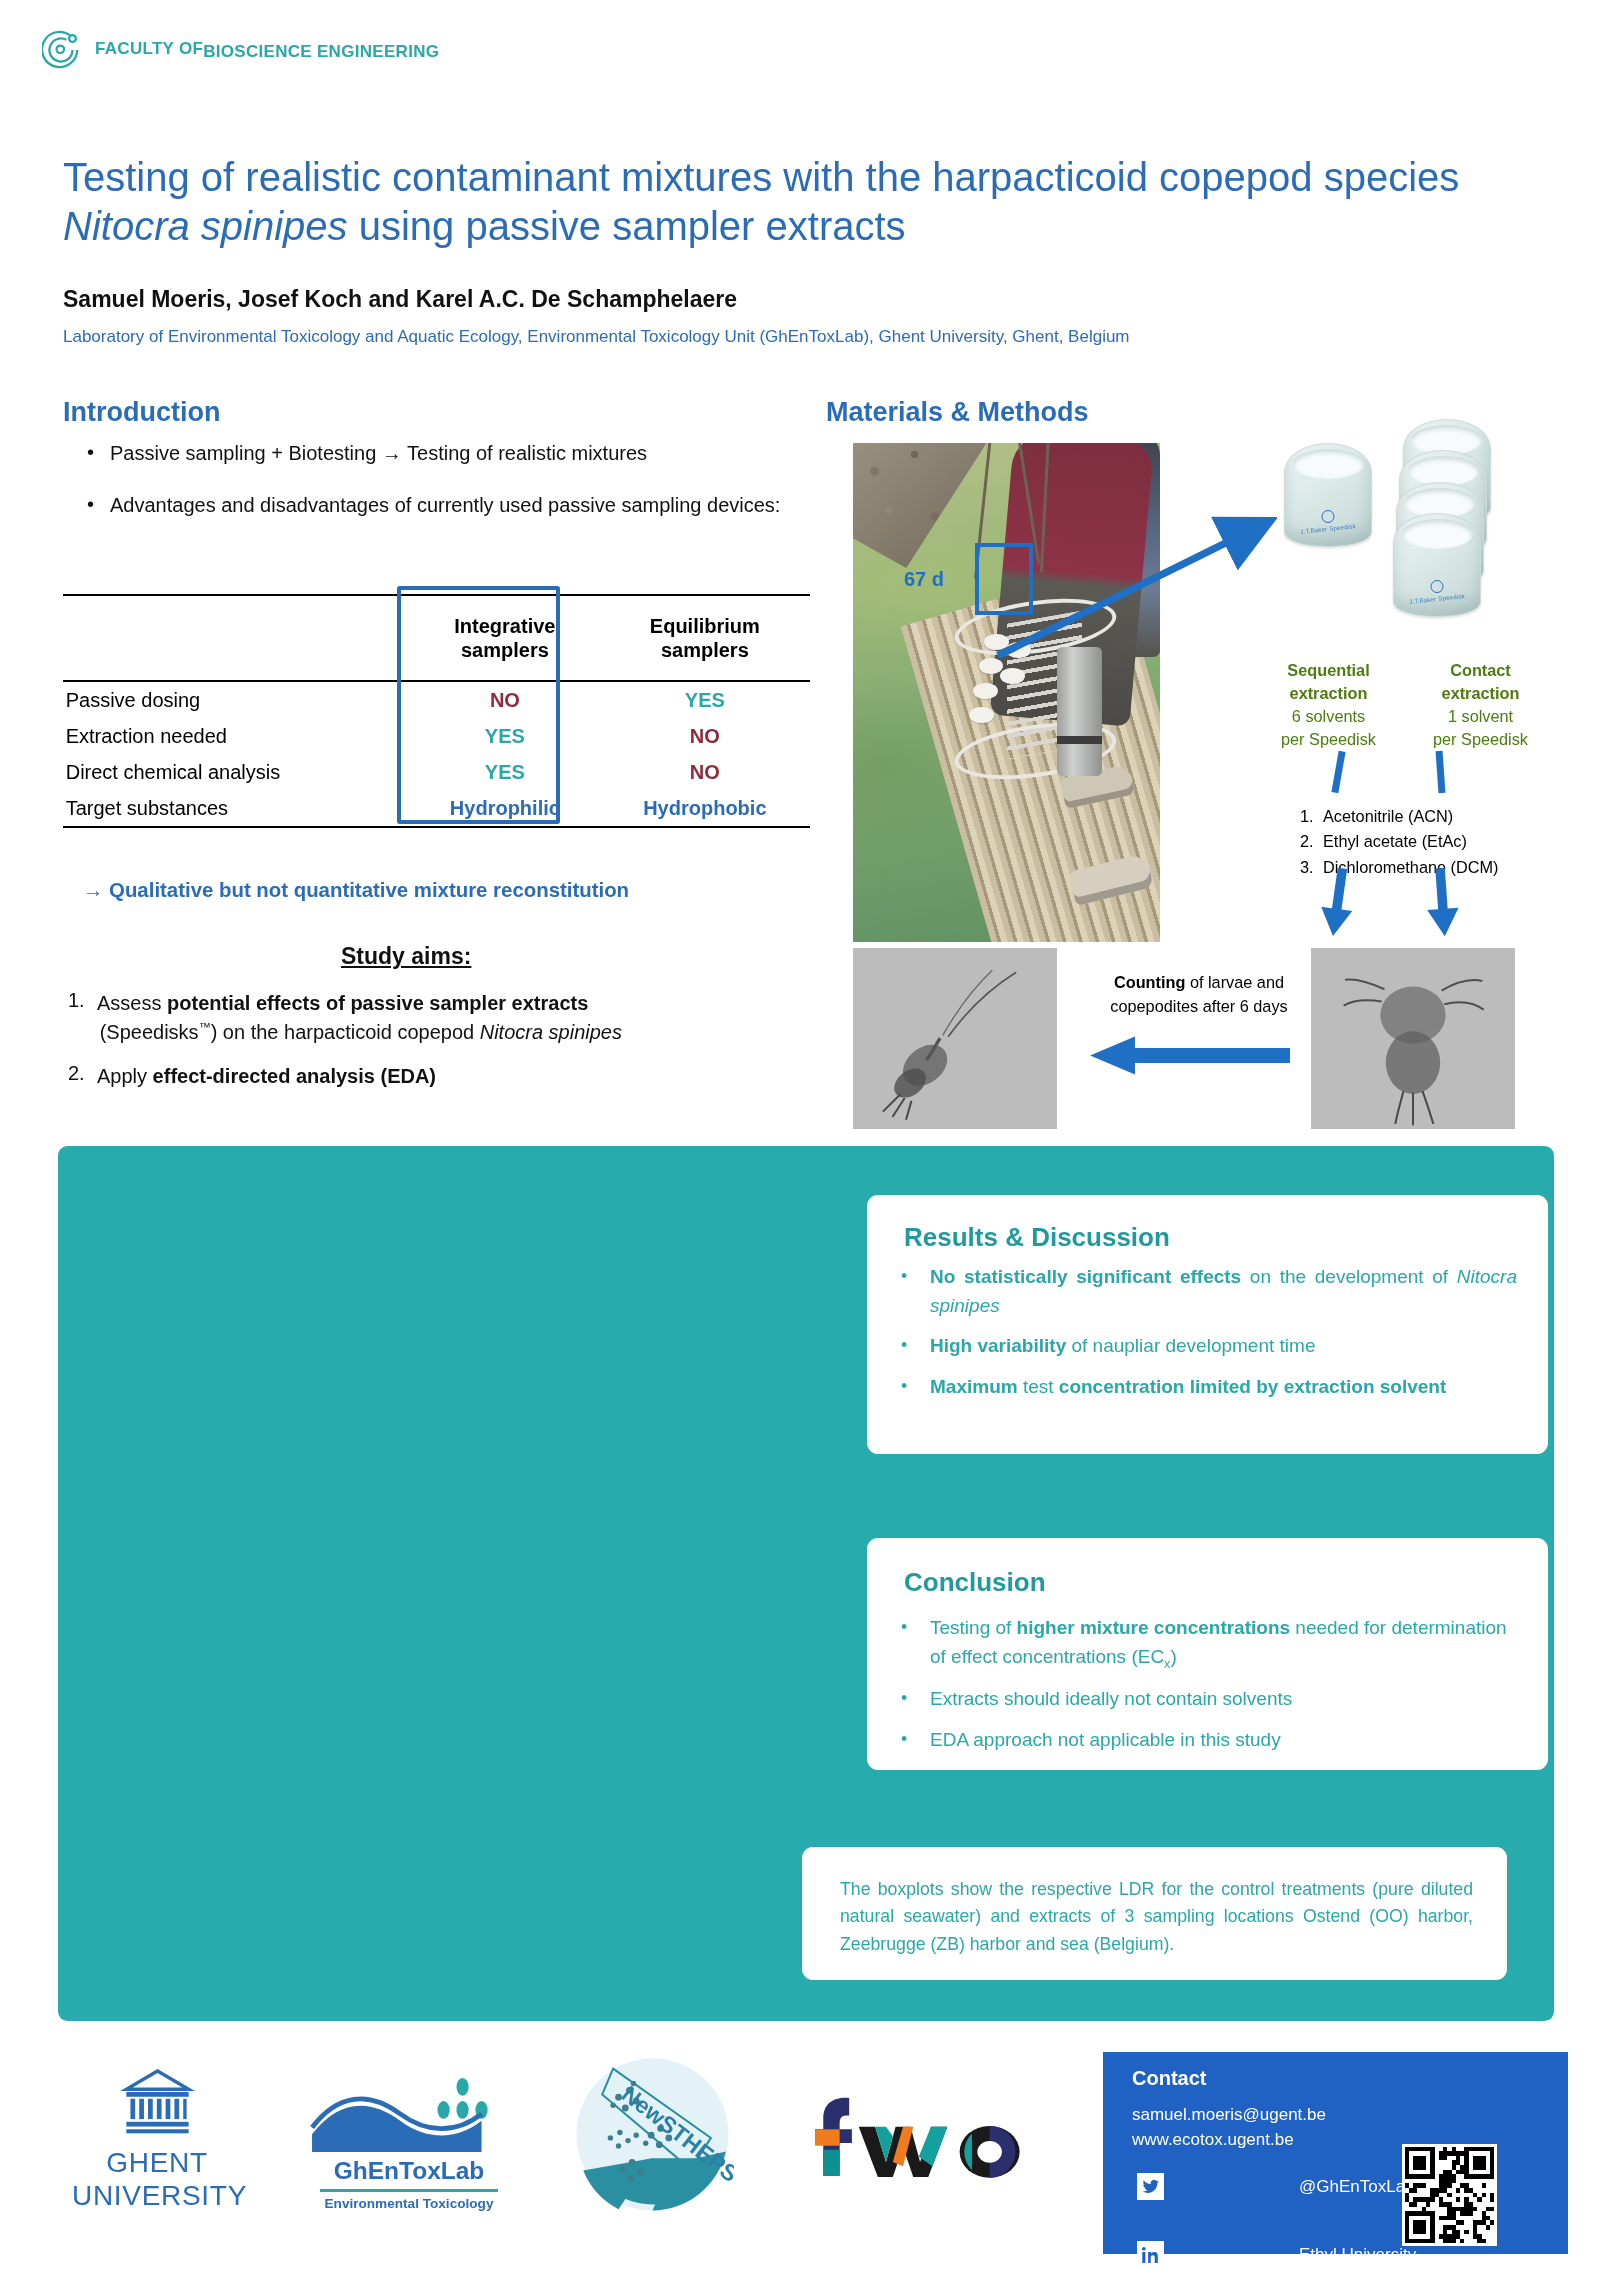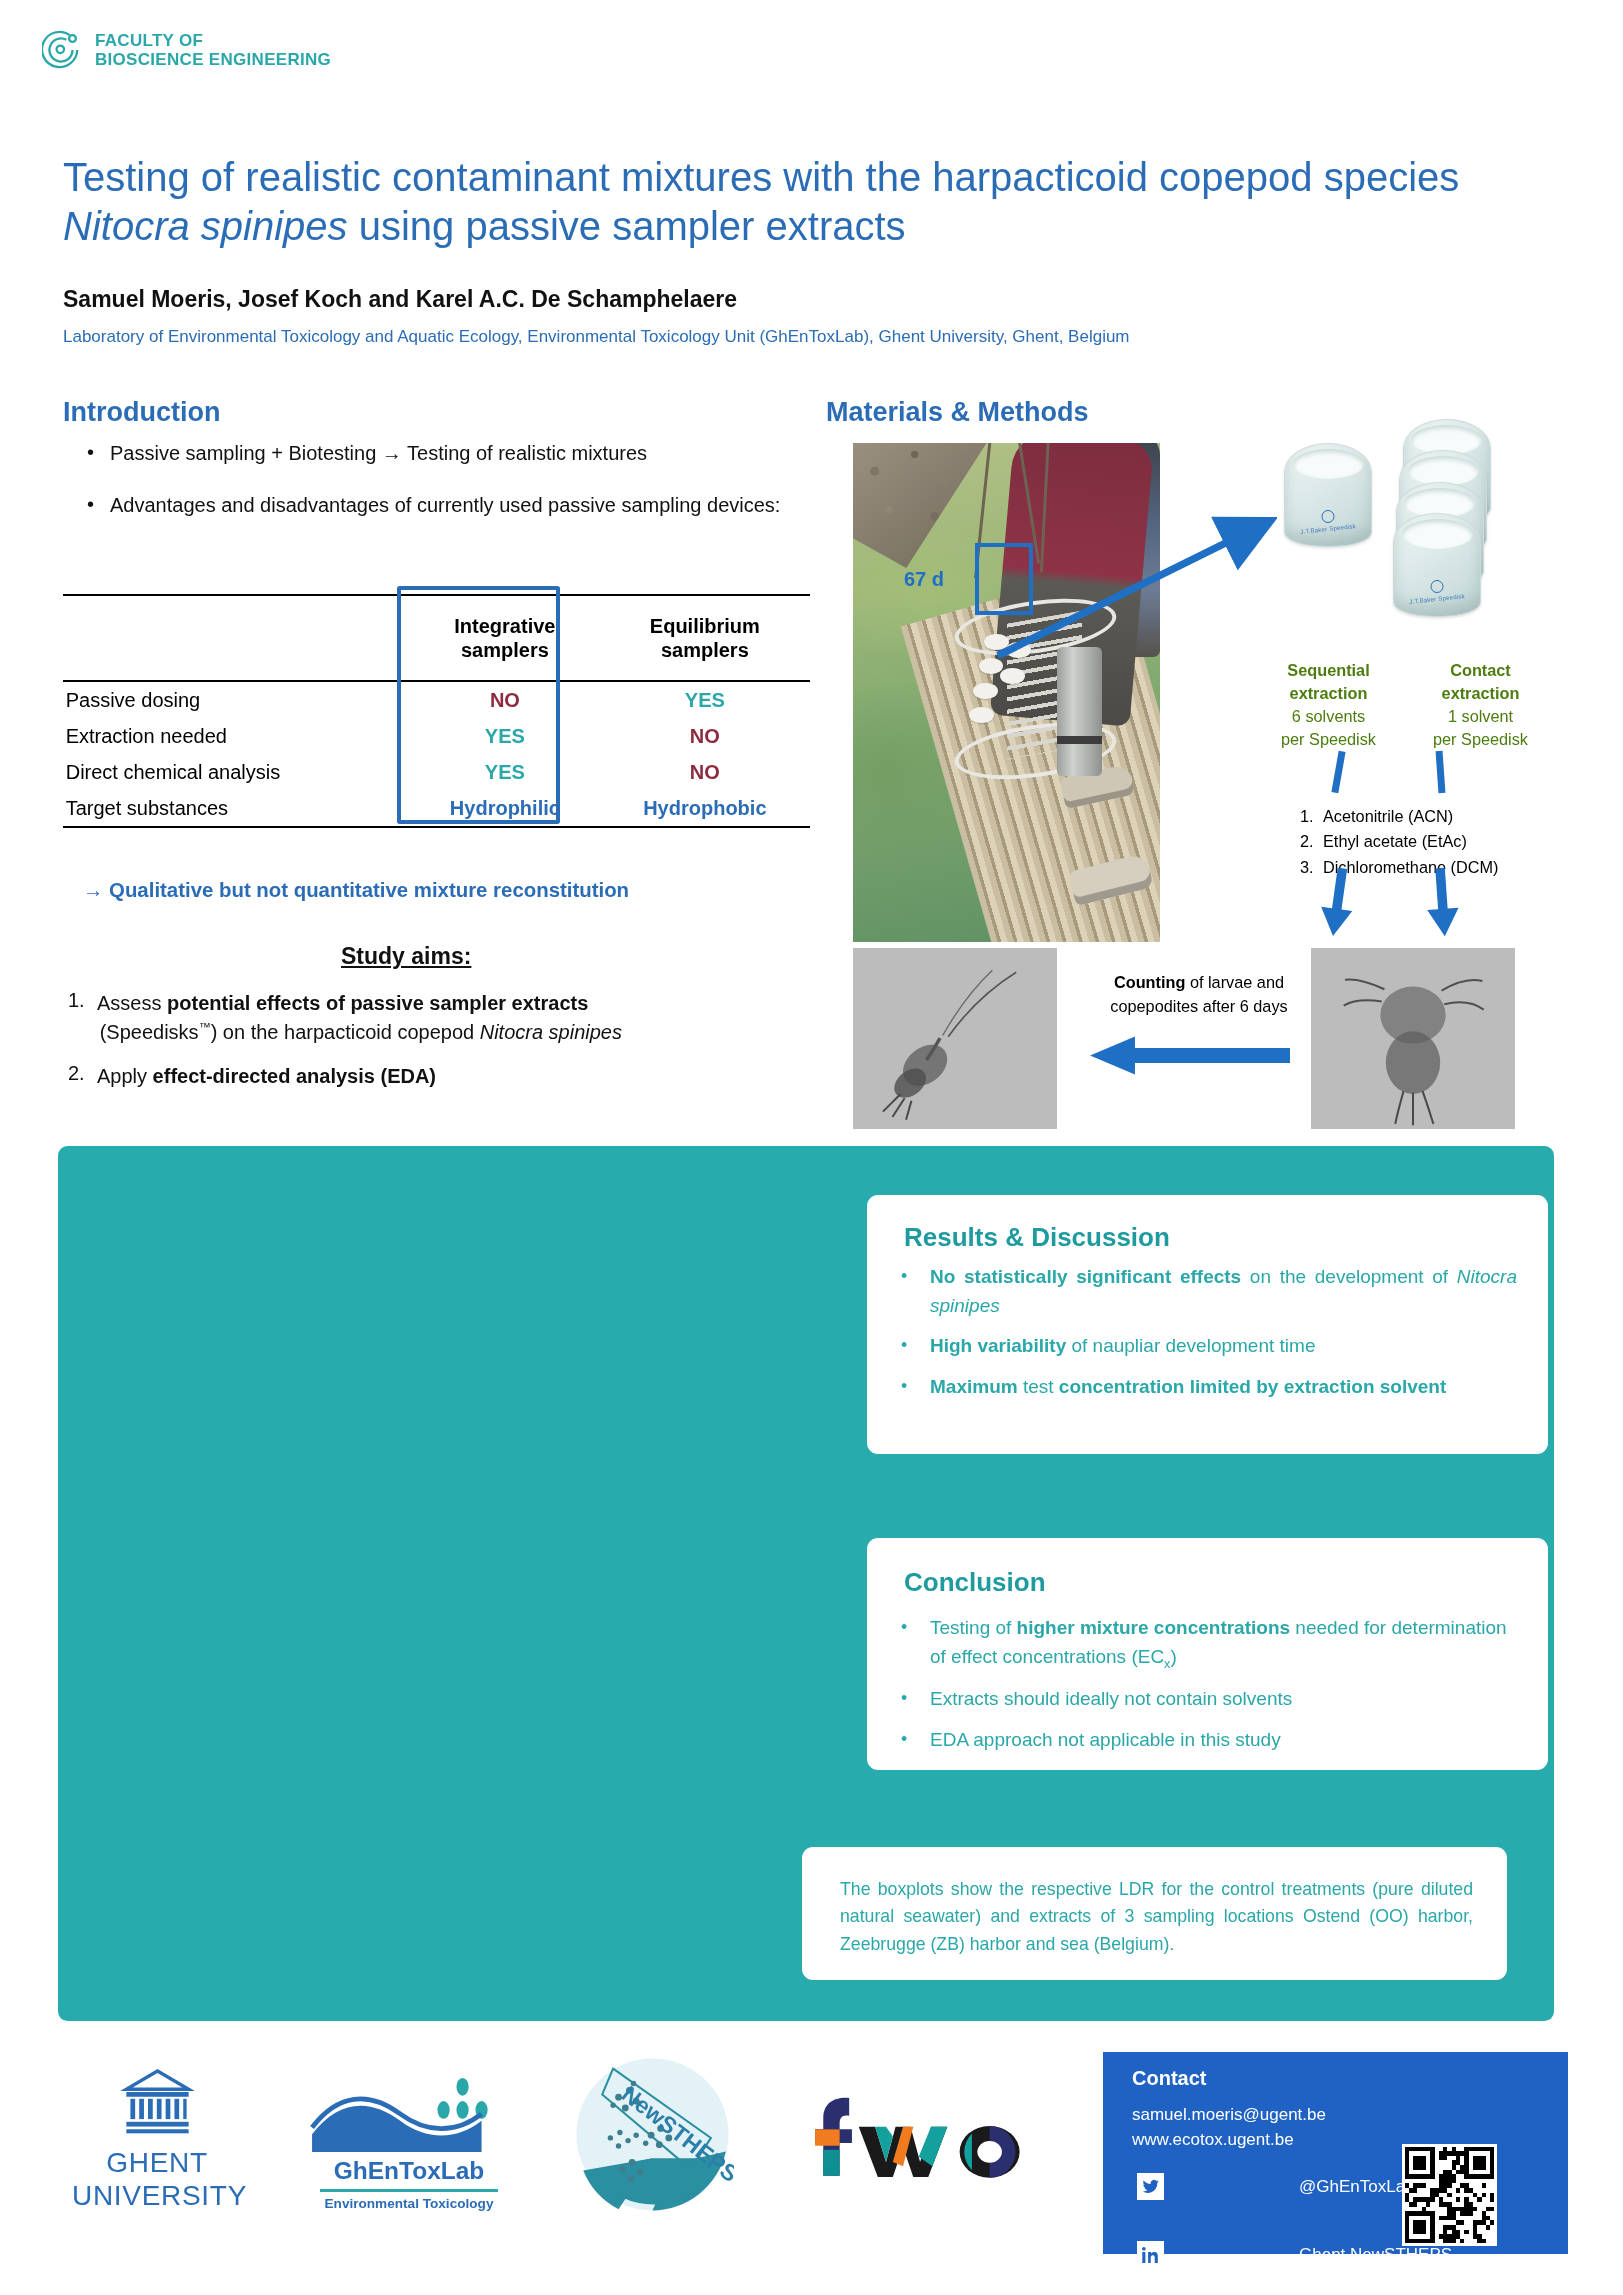--- a/index.html
+++ b/index.html
@@ -20,21 +20,21 @@
     position: absolute;
     left: 42px;
     top: 29px;
     display: flex;
     align-items: center;
     gap: 11px;
   }
   #faculty-logo .mark { width: 42px; height: 42px; }
   #faculty-logo .words {
     display: flex;
-    flex-direction: column;
+    flex-direction: row;
     line-height: 1.0;
     color: #2aa7a8;
     font-weight: bold;
     letter-spacing: 0.3px;
   }
   #faculty-logo .words .l1 { font-size: 17px; }
   #faculty-logo .words .l2 { font-size: 17px; margin-top: 2.7px; }
 
   
   #title {
@@ -836,21 +836,21 @@
     <svg width="17.7" height="17.7" viewBox="0 0 24 24">
         <path d="M23 4.9a9 9 0 0 1-2.6.7A4.5 4.5 0 0 0 22.4 3a9 9 0 0 1-2.9 1.1A4.5 4.5 0 0 0 11.7 8a12.8 12.8 0 0 1-9.3-4.7 4.5 4.5 0 0 0 1.4 6 4.4 4.4 0 0 1-2-.6 4.5 4.5 0 0 0 3.6 4.5 4.5 4.5 0 0 1-2 .1 4.5 4.5 0 0 0 4.2 3.1A9 9 0 0 1 1 18.3a12.7 12.7 0 0 0 6.9 2c8.3 0 12.8-6.9 12.8-12.8v-.6A9.1 9.1 0 0 0 23 4.9z" fill="#1f62c4"></path>
       </svg>
   </div>
   <div class="sicon" id="li-icon">
     <svg width="17.7" height="17.7" viewBox="0 0 24 24">
         <path d="M4.98 3.5A2.5 2.5 0 1 1 0 3.5a2.5 2.5 0 0 1 4.98 0zM.4 8.2h4.2V24H.4zM8.3 8.2h4v2.2h.06c.56-1.06 1.94-2.2 4-2.2 4.3 0 5.1 2.8 5.1 6.5V24h-4.2v-7.5c0-1.8 0-4.1-2.5-4.1s-2.9 2-2.9 4V24H8.3z" fill="#1f62c4"></path>
       </svg>
   </div>
   <div id="tw-handle">@GhEnToxLab @</div>
-  <div id="li-handle">Ghent NewSTHEPS</div>
+  <div id="li-handle">Ethyl University</div>
 </div>
 <div id="qrcode">
   <div class="grid" id="qr-grid">
       <i class="on"></i>
       <i class="on"></i>
       <i class="on"></i>
       <i class="on"></i>
       <i class="on"></i>
       <i class="on"></i>
       <i class="on"></i>

